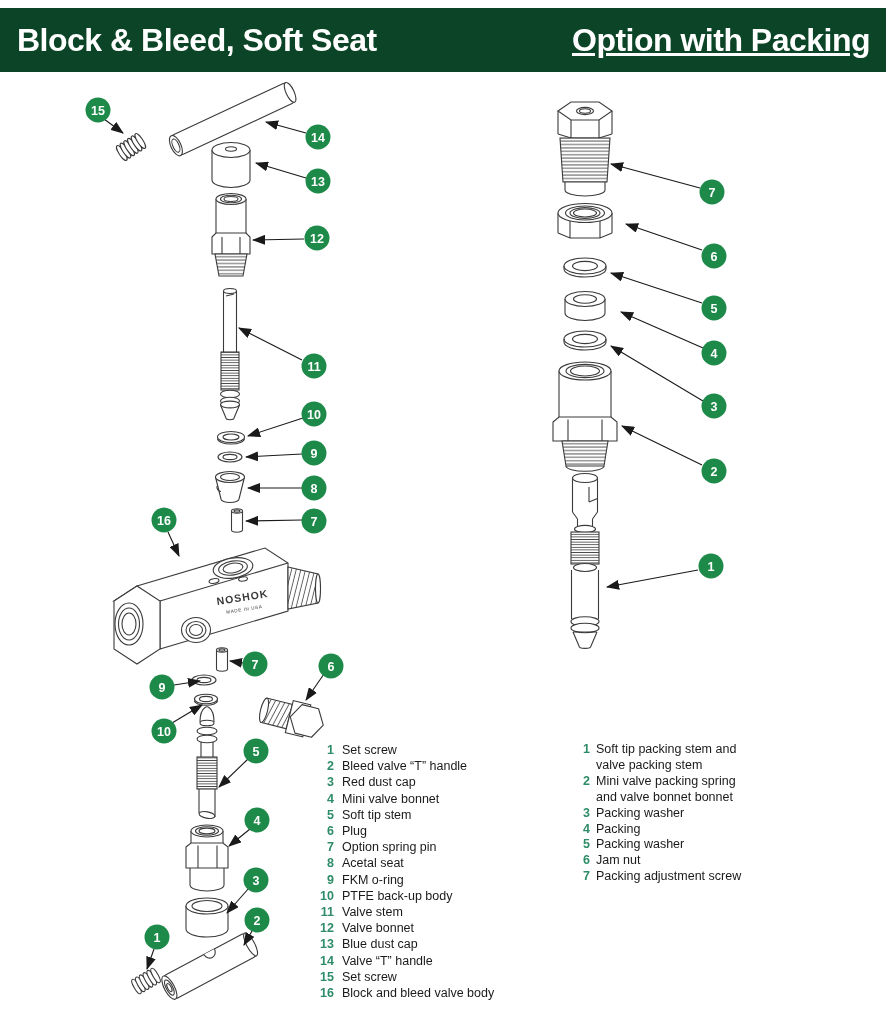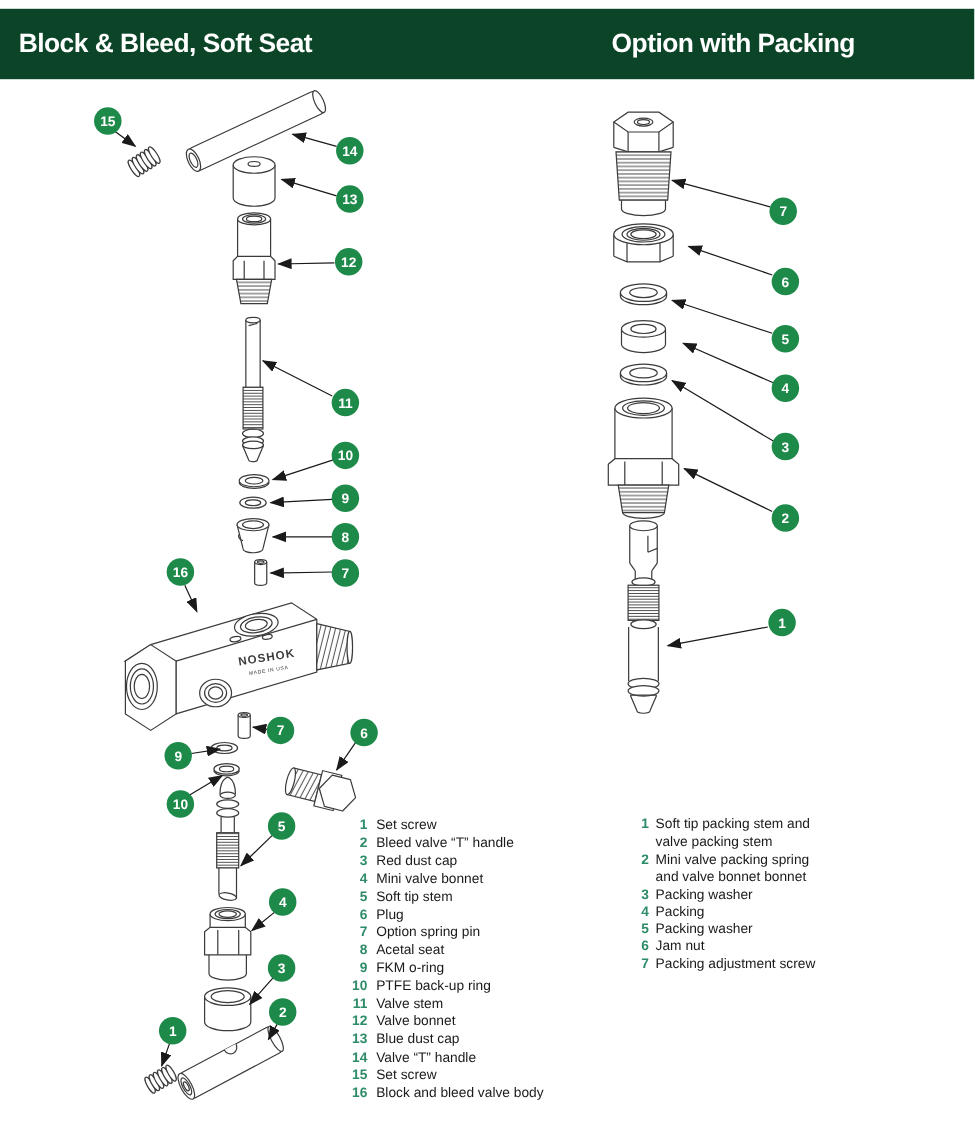--- a/index.html
+++ b/index.html
@@ -1,22 +1,22 @@
 <!DOCTYPE html>
 <html><head>
 <meta charset="utf-8">
 <style>
   html,body{margin:0;padding:0;background:#fff;}
   .page{position:relative;width:886px;height:1030px;background:#fff;overflow:hidden;
         font-family:"Liberation Sans",sans-serif;}
   .header{position:absolute;left:0;top:8px;width:886px;height:64px;background:#0b4426;}
   .title{position:absolute;top:0;height:64px;line-height:64px;color:#fff;font-weight:bold;
-         font-size:24px;letter-spacing:-0.5px;white-space:nowrap;}
+         font-size:32px;letter-spacing:-0.5px;white-space:nowrap;}
   .title.left{left:17px;}
-  .title.right{left:556px;}
+  .title.right{left:572px;text-decoration:underline;}
   svg.art{position:absolute;left:0;top:0;}
   .plist{position:absolute;font-size:12.5px;color:#1a1a1a;}
   .plist .row{display:flex;line-height:16.2px;}
   .plist .num{color:#2e8c68;font-weight:bold;text-align:right;flex:none;}
   .plist .lbl{margin-left:8px;white-space:nowrap;}
   .plist.left-list{left:314px;top:742px;}
   .plist.left-list .num{width:20px;}
   .plist.right-list{left:578px;top:742px;}
   .plist.right-list .row{line-height:15.9px;}
   .plist.right-list .num{width:12px;}
@@ -448,21 +448,21 @@
     <div class="row">
         <span class="num">8</span>
         <span class="lbl">Acetal seat</span>
       </div>
     <div class="row">
         <span class="num">9</span>
         <span class="lbl">FKM o-ring</span>
       </div>
     <div class="row">
         <span class="num">10</span>
-        <span class="lbl">PTFE back-up ring</span>
+        <span class="lbl">PTFE back-up body</span>
       </div>
     <div class="row">
         <span class="num">11</span>
         <span class="lbl">Valve stem</span>
       </div>
     <div class="row">
         <span class="num">12</span>
         <span class="lbl">Valve bonnet</span>
       </div>
     <div class="row">

